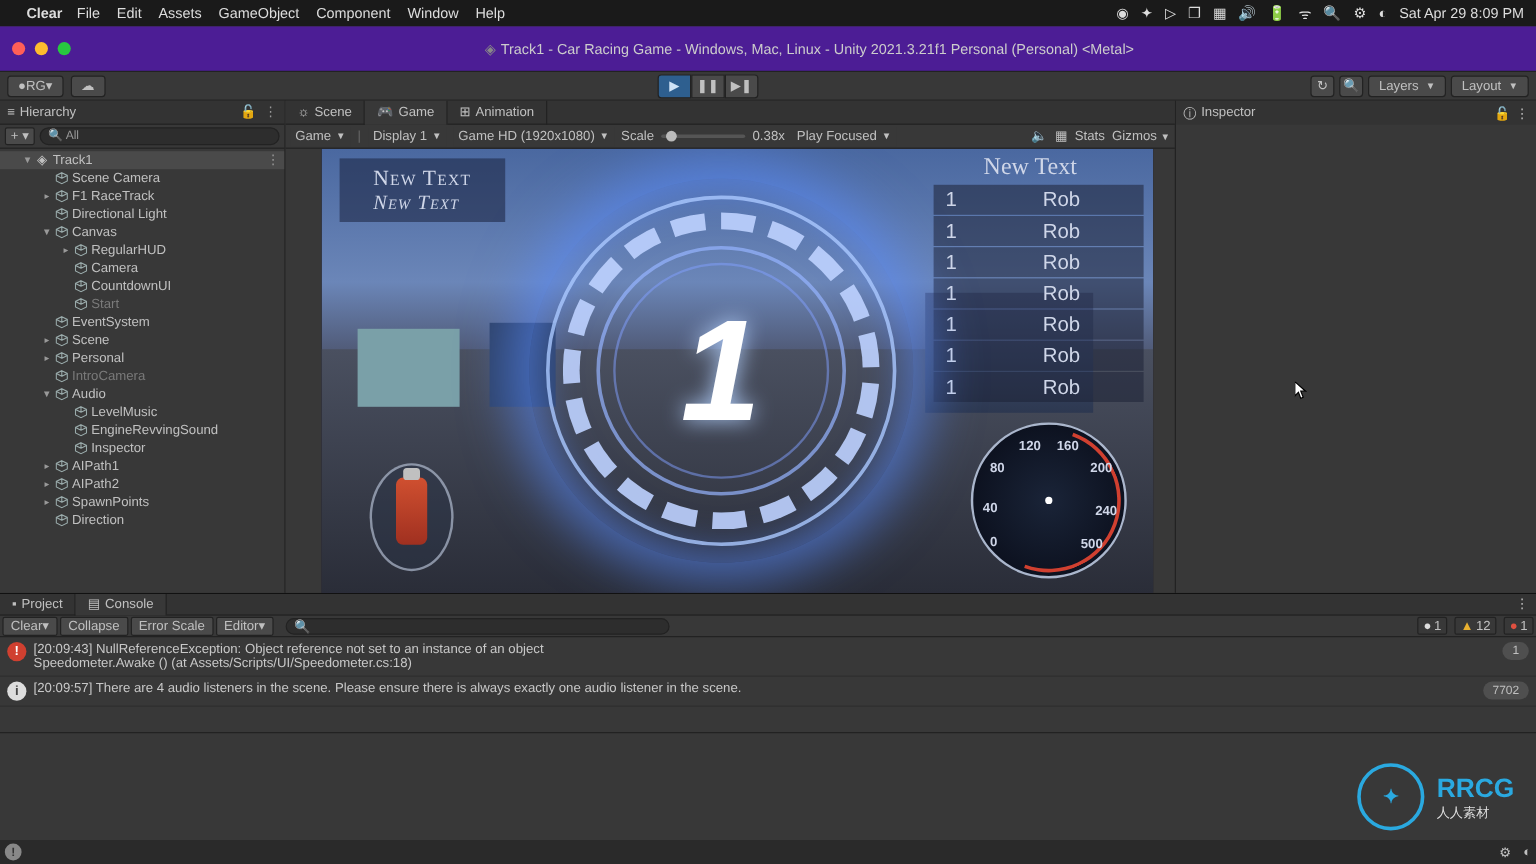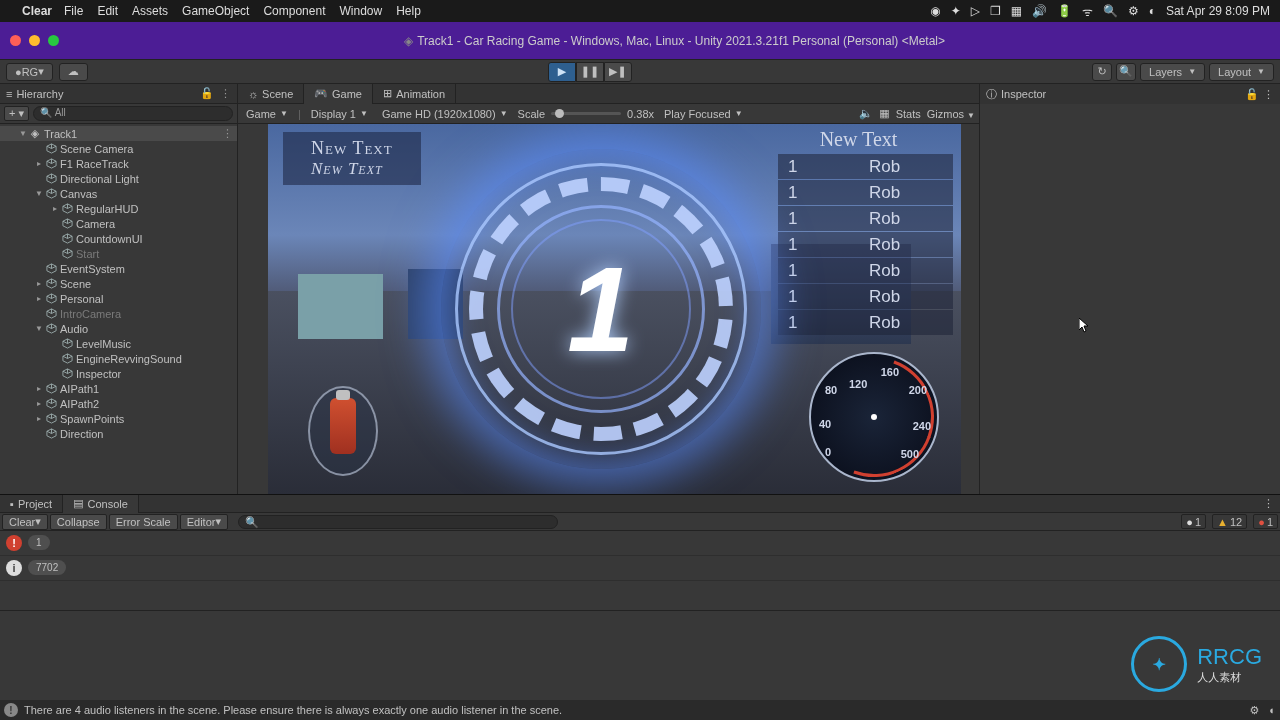--- a/index.html
+++ b/index.html
@@ -130,21 +130,21 @@
 .console-detail{flex-shrink:0; border-top:1px solid #222; flex:1;}
 
 
 .status-bar{position:absolute; left:0; right:0; bottom:0; height:20px; background:#2a2a2a; display:flex; align-items:center; padding:0 4px; font-size:11px; gap:6px;}
 .status-bar .sico{width:14px; height:14px; border-radius:50%; background:#888; color:#333; display:flex; align-items:center; justify-content:center; font-size:10px; font-weight:bold;}
 .status-bar .r{margin-left:auto; display:flex; gap:10px; align-items:center;}
 
 
 .wm{position:absolute; right:18px; bottom:28px; display:flex; align-items:center; gap:10px;}
 .wm .ring{width:56px; height:56px; border-radius:50%; border:3px solid #2aa9e0; display:flex; align-items:center; justify-content:center; color:#2aa9e0; font-weight:bold; font-size:16px;}
-.wm .txt{color:#2aa9e0; font-size:22px; font-weight:normal;text-align:center;}
+.wm .txt{color:#2aa9e0; font-size:22px; font-weight:bold;text-align:center;}
 .wm .sub{color:#ddd; font-size:11px;}
 
 
 .cursor{position:absolute; left:1079px; top:318px; width:12px; height:16px; pointer-events:none;}
 .cursor svg{width:12px;height:16px;}
 </style>
 </head>
 <body>
 
 <div class="mac-menu">
@@ -490,21 +490,21 @@
           <div class="cd-inner"></div>
           <div class="cd-inner2"></div>
         <div class="cd-num">1</div>
       </div>
       <div class="speedo">
         <div class="dial"></div>
           <div class="arc-red"></div>
         <div class="tick" style="left:16px;bottom:24px">0</div>
         <div class="tick" style="left:10px;bottom:52px">40</div>
         <div class="tick" style="left:16px;top:32px">80</div>
-        <div class="tick" style="left:40px;top:26px">120</div>
+        <div class="tick" style="left:40px;top:14px">120</div>
         <div class="tick" style="right:40px;top:14px">160</div>
         <div class="tick" style="right:12px;top:32px">200</div>
         <div class="tick" style="right:8px;bottom:50px">240</div>
         <div class="tick" style="right:20px;bottom:22px">500</div>
         <div class="cap"></div>
       </div>
       <div class="nitro">
           <div class="circ"></div>
           <div class="tank"></div>
         </div>
@@ -544,33 +544,34 @@
         </div>
       <div class="cc">
           <span class="err-i">●</span>
           <span>1</span>
         </div>
     </div>
   </div>
   <div class="console-body" id="console-logs">
       <div class="log-row">
         <div class="log-ico err">!</div>
+        <div class="log-txt">[20:09:43] NullReferenceException: Object reference not set to an instance of an object<br>Speedometer.Awake () (at Assets/Scripts/UI/Speedometer.cs:18)</div>
         <div class="log-cnt">1</div>
       </div>
       <div class="log-row">
         <div class="log-ico info">i</div>
+        <div class="log-txt">[20:09:57] There are 4 audio listeners in the scene. Please ensure there is always exactly one audio listener in the scene.</div>
         <div class="log-cnt">7702</div>
       </div>
     </div>
   <div class="console-detail"></div>
 </div>
 
 <div class="status-bar">
   <div class="sico">!</div>
-  <span>There are 4 audio listeners in the scene. Please ensure there is always exactly one audio listener in the scene.</span>
   <div class="r">
     <span>⚙</span>
     <span>◐</span>
   </div>
 </div>
 
 <div class="wm">
   <div class="ring">✦</div>
   <div>
     <div class="txt">RRCG</div>

